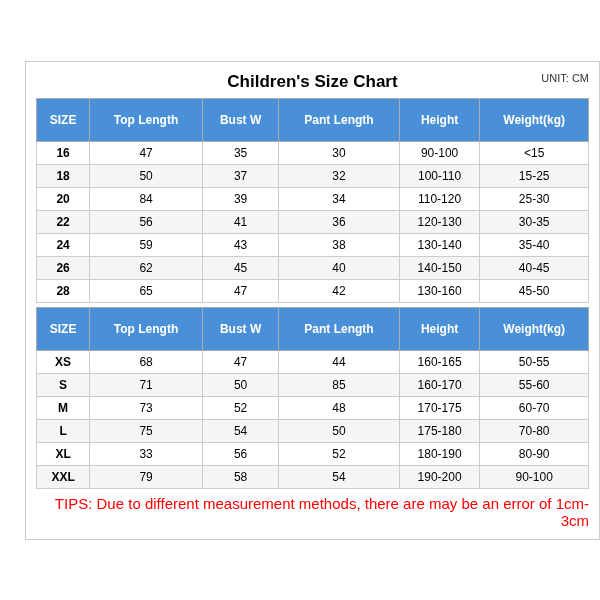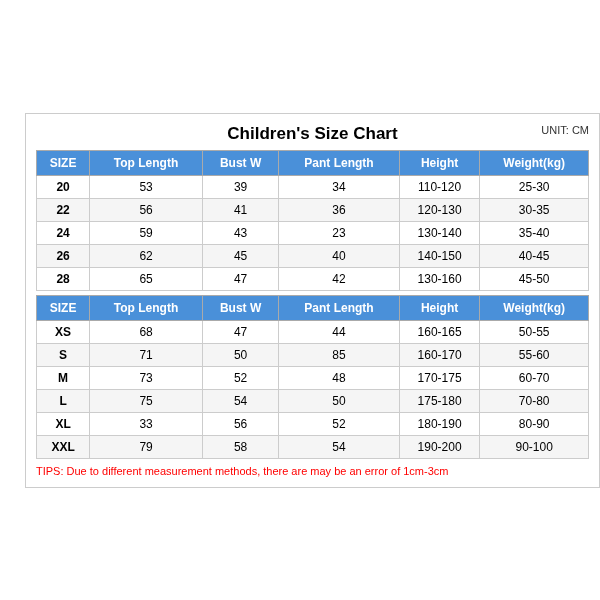--- a/index.html
+++ b/index.html
@@ -40,21 +40,21 @@
     table {
       width: 100%;
       border-collapse: collapse;
       margin-bottom: 4px;
     }
     th {
       background-color: #4a90d9;
       color: #fff;
       font-weight: bold;
       text-align: center;
-      padding: 5px 3px;
+      padding: 14px 3px;
       border: 1px solid #aaa;
       font-size: 12px;
     }
     td {
       text-align: center;
       padding: 4px 3px;
       border: 1px solid #ccc;
       font-size: 12px;
     }
     tr:nth-child(even) td {
@@ -68,23 +68,23 @@
     }
     .section-title-row td {
       background-color: #fff;
       font-size: 16px;
       font-weight: bold;
       text-align: center;
       padding: 6px 0;
       border: none;
     }
     .tips {
-      font-size: 11px;
+      font-size: 15px;
       color: red;
-      text-align: left;
+      text-align: right;
       margin-top: 6px;
     }
   </style>
 </head>
 <body>
 
 <div class="container">
 
   <div class="main-title-row">
     <span class="main-title">Children's Size Chart</span>
@@ -96,41 +96,57 @@
       <tr>
         <th>SIZE</th>
         <th>Top Length</th>
         <th>Bust W</th>
         <th>Pant Length</th>
         <th>Height</th>
         <th>Weight(kg)</th>
       </tr>
     </thead>
     <tbody id="children-tbody">
+    <tr>
+          <td>16</td>
+          <td>47</td>
+          <td>35</td>
+          <td>30</td>
+          <td>90-100</td>
+          <td>&lt;15</td>
+        </tr>
+        <tr>
+          <td>18</td>
+          <td>50</td>
+          <td>37</td>
+          <td>32</td>
+          <td>100-110</td>
+          <td>15-25</td>
+        </tr>
         <tr>
           <td>20</td>
-          <td>53</td>
+          <td>84</td>
           <td>39</td>
           <td>34</td>
           <td>110-120</td>
           <td>25-30</td>
         </tr>
         <tr>
           <td>22</td>
           <td>56</td>
           <td>41</td>
           <td>36</td>
           <td>120-130</td>
           <td>30-35</td>
         </tr>
         <tr>
           <td>24</td>
           <td>59</td>
           <td>43</td>
-          <td>23</td>
+          <td>38</td>
           <td>130-140</td>
           <td>35-40</td>
         </tr>
         <tr>
           <td>26</td>
           <td>62</td>
           <td>45</td>
           <td>40</td>
           <td>140-150</td>
           <td>40-45</td>

